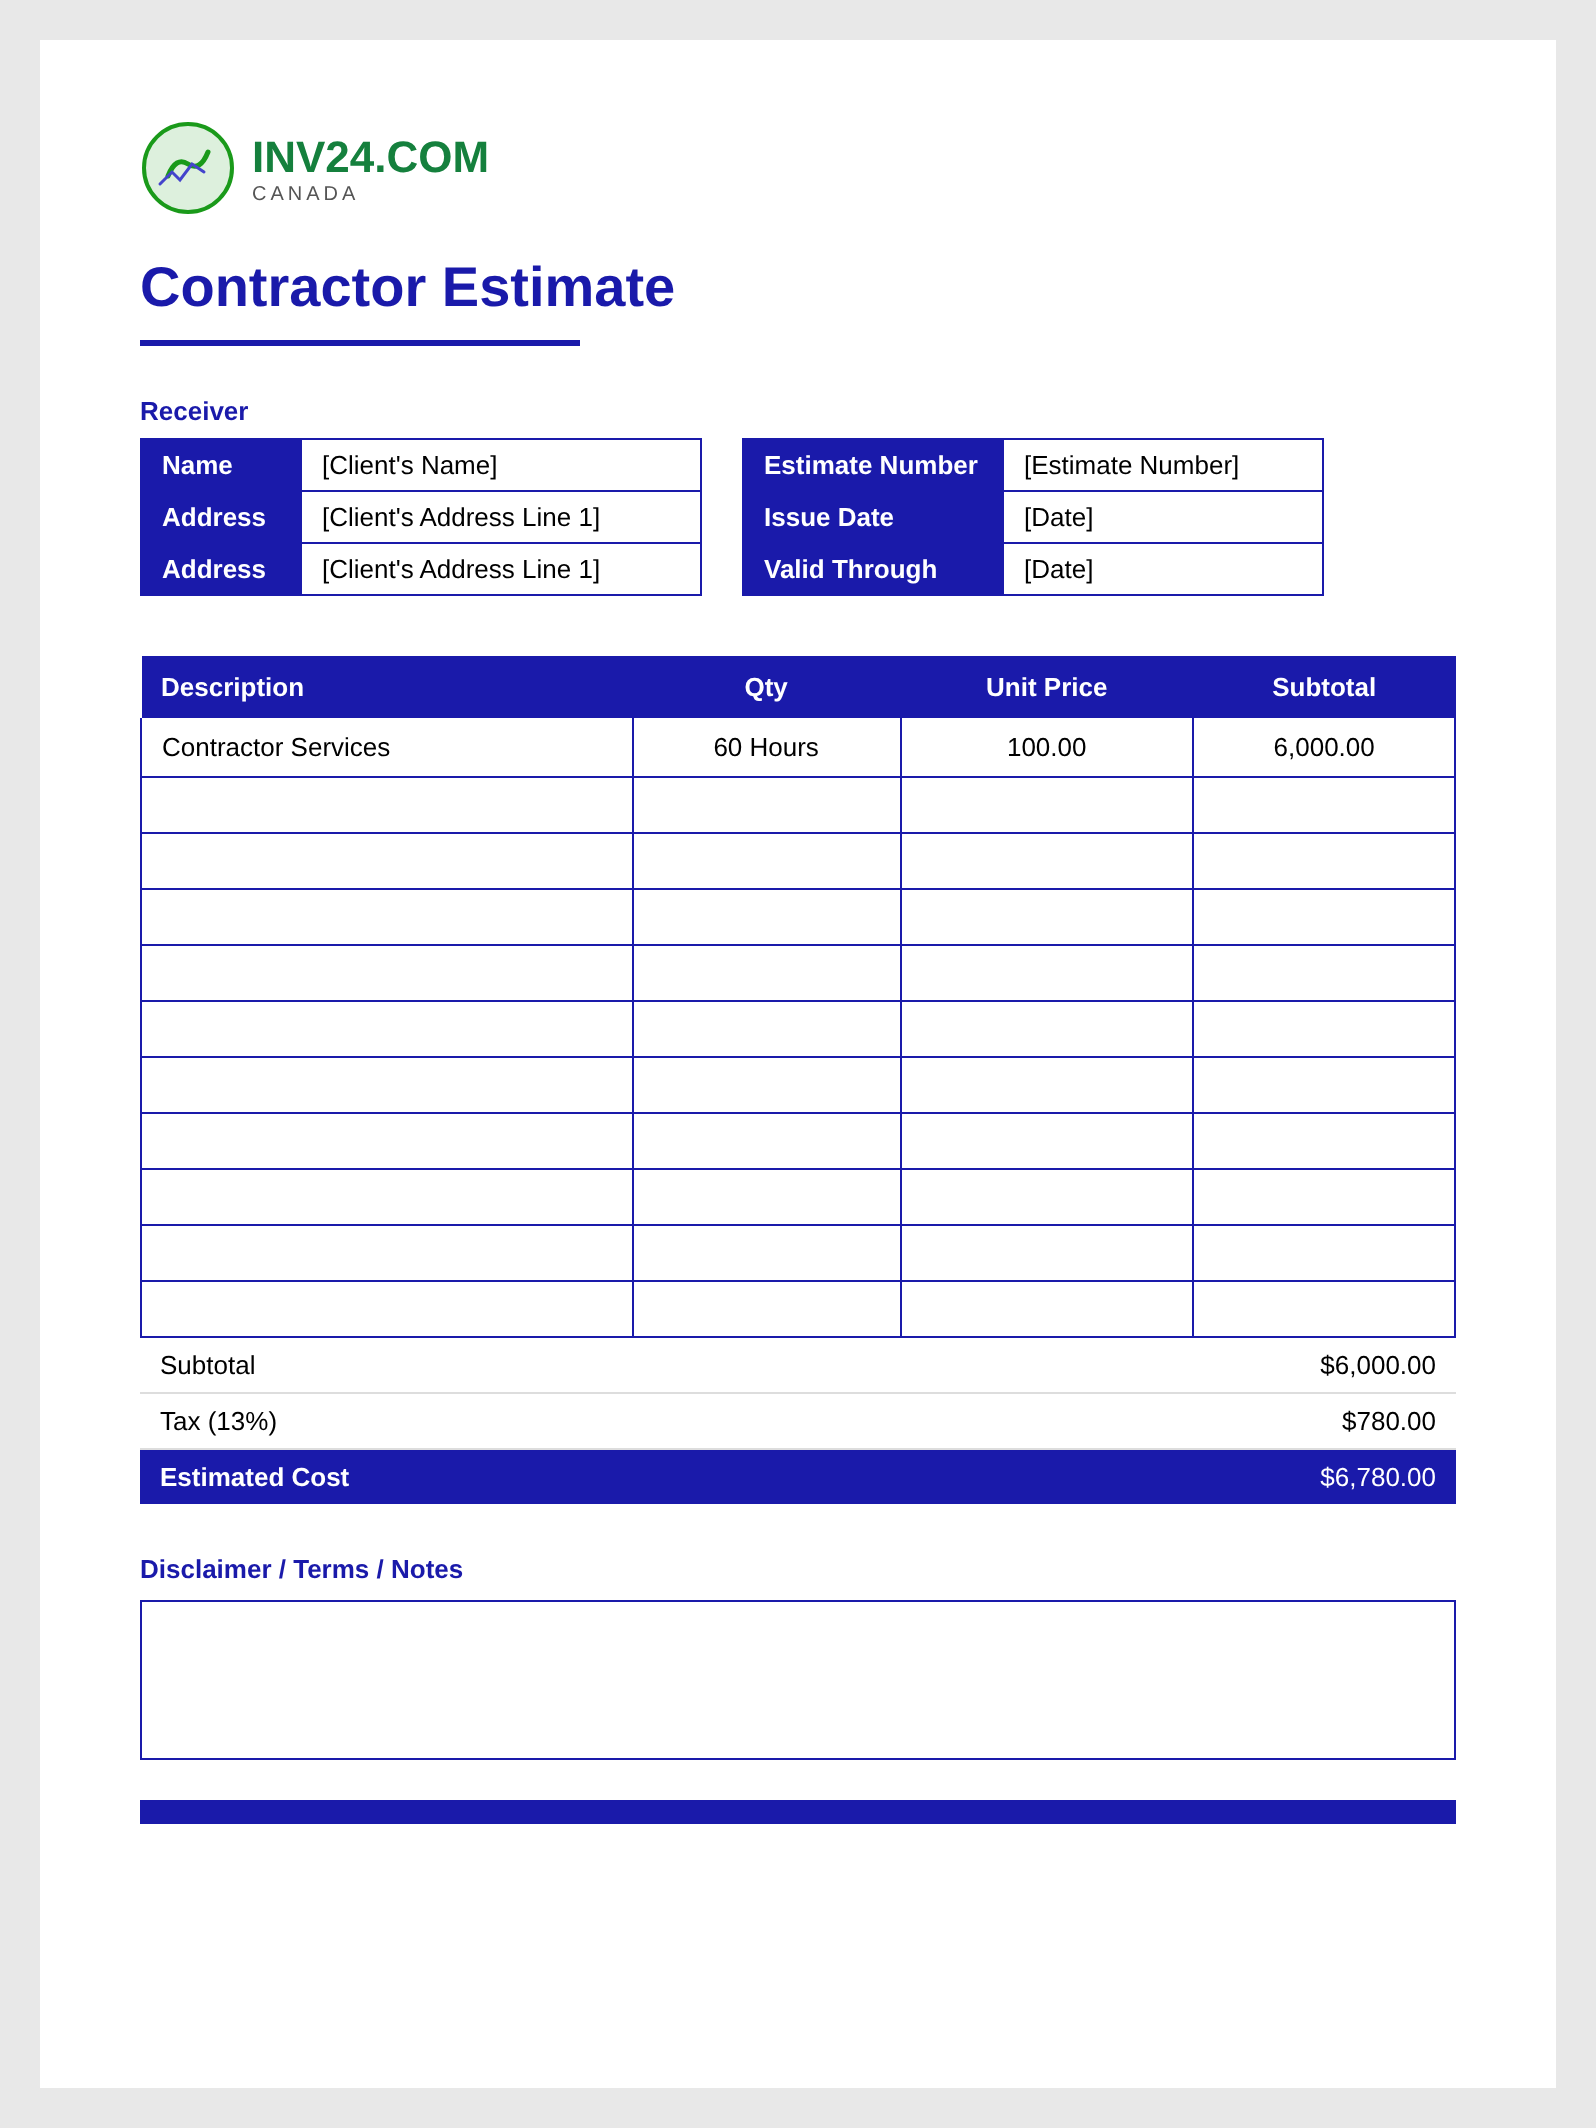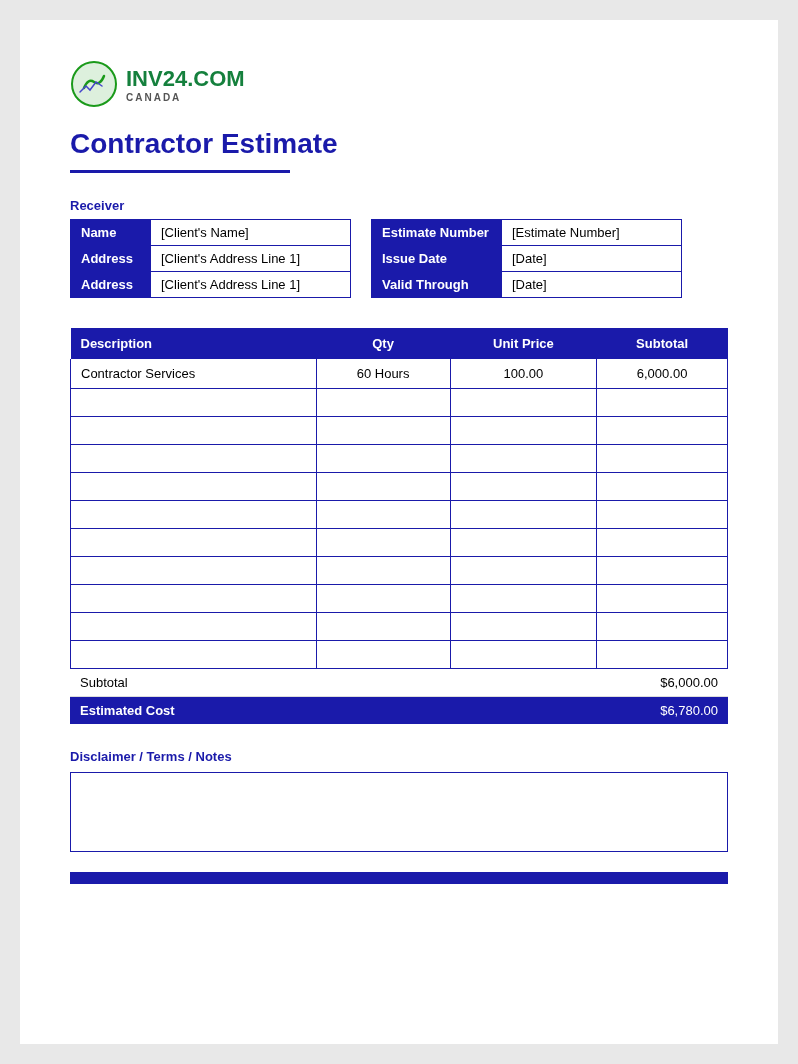--- a/index.html
+++ b/index.html
@@ -42,21 +42,20 @@
     }
     .logo-inv {
       font-size: 22px;
       font-weight: bold;
       color: #15803d;
     }
     .logo-canada {
       font-size: 10px;
       color: #555;
       letter-spacing: 2px;
-      font-weight: bold;
     }
     .company-info {
       text-align: right;
       font-size: 13px;
       line-height: 1.6;
     }
     .company-name {
       color: #1a1aaa;
       font-weight: bold;
       font-size: 14px;
@@ -107,21 +106,21 @@
       width: 200px;
     }
     .estimate-table td:first-child {
       background: #1a1aaa;
       color: #fff;
       font-weight: bold;
       white-space: nowrap;
       width: 130px;
     }
     .estimate-table td:last-child {
-      width: 180px;
+      width: 160px;
     }
     
     .items-table {
       width: 100%;
       border-collapse: collapse;
       margin-bottom: 0;
     }
     .items-table thead tr {
       background: #1a1aaa;
       color: #fff;
@@ -343,20 +342,24 @@
   </tr>
       </tbody>
   </table>
 
   <table class="summary-table">
     <tbody>
       <tr>
         <td>Subtotal</td>
         <td>$6,000.00</td>
       </tr>
+      <tr>
+        <td>Tax (13%)</td>
+        <td>$780.00</td>
+      </tr>
       <tr class="summary-total-row">
         <td>Estimated Cost</td>
         <td>$6,780.00</td>
       </tr>
     </tbody>
   </table>
 
   <div class="disclaimer-label">Disclaimer / Terms / Notes</div>
   <div class="disclaimer-box"></div>
 

